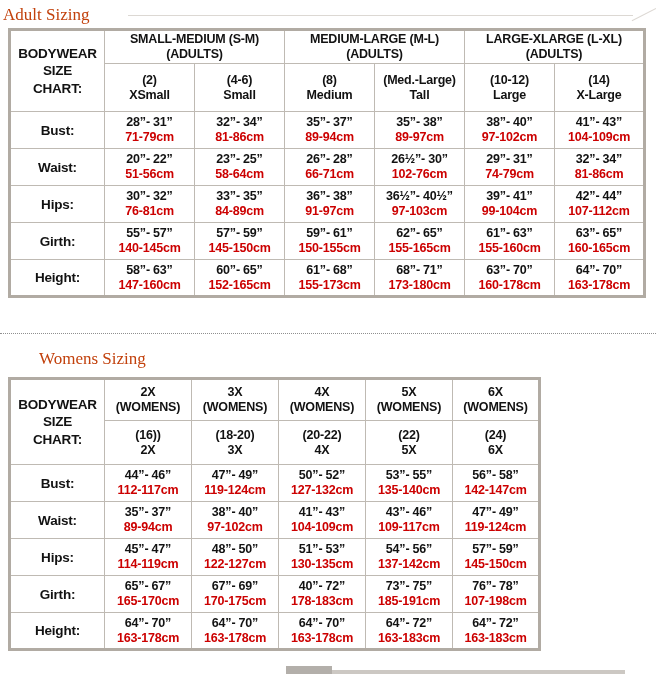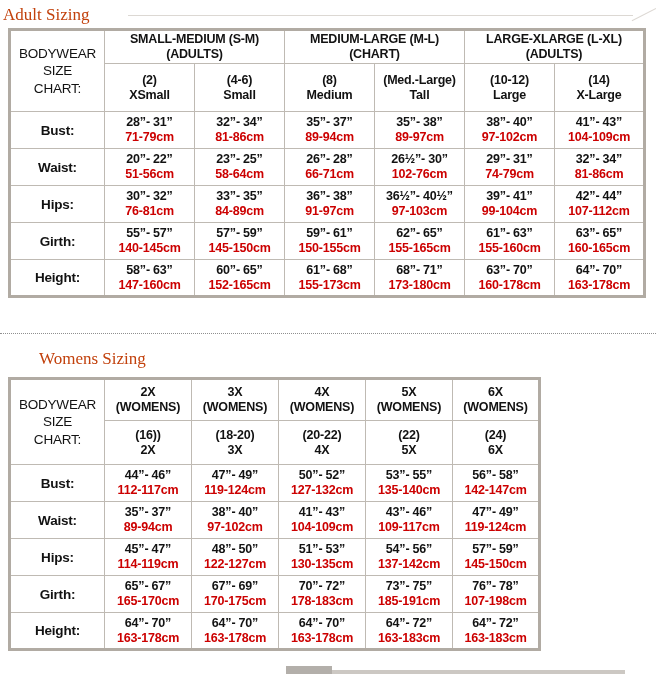--- a/index.html
+++ b/index.html
@@ -44,21 +44,21 @@
     border:3px solid var(--border-outer);
   }
   table.size-chart th, table.size-chart td{
     border:1px solid var(--border-inner);
     padding:1px 2px;
     text-align:center;
     vertical-align:middle;
   }
   .corner{
     width:95px;
-    font-size:13.5px;font-weight:normal;
+    font-size:13.5px;font-weight:bold;
     white-space:pre-line;line-height:1.3;
     letter-spacing:-0.2px;
   }
   .group{
     font-size:12.5px;font-weight:bold;
     white-space:pre-line;line-height:1.2;
     letter-spacing:-0.2px;
     margin-left:34px;
   }
   .sub{
@@ -106,21 +106,21 @@
 
 <table class="size-chart adult">
   <thead>
       <tr>
         <th class="corner" rowspan="2">BODYWEAR
 SIZE
 CHART:</th>
         <th class="group" colspan="2">SMALL-MEDIUM (S-M)
 (ADULTS)</th>
         <th class="group" colspan="2">MEDIUM-LARGE (M-L)
-(CHART)</th>
+(ADULTS)</th>
         <th class="group" colspan="2">LARGE-XLARGE (L-XL)
 (ADULTS)</th>
       </tr>
       <tr>
         <th class="sub">(2)
 XSmall</th>
         <th class="sub">(4-6)
 Small</th>
         <th class="sub">(8)
 Medium</th>
@@ -379,21 +379,21 @@
         <th class="row-label">Girth:</th>
         <td class="cell">
           <div class="in">65”- 67”</div>
           <div class="cm">165-170cm</div>
         </td>
         <td class="cell">
           <div class="in">67”- 69”</div>
           <div class="cm">170-175cm</div>
         </td>
         <td class="cell">
-          <div class="in">70”- 72”</div>
+          <div class="in">40”- 72”</div>
           <div class="cm">178-183cm</div>
         </td>
         <td class="cell">
           <div class="in">73”- 75”</div>
           <div class="cm">185-191cm</div>
         </td>
         <td class="cell">
           <div class="in">76”- 78”</div>
           <div class="cm">107-198cm</div>
         </td>

